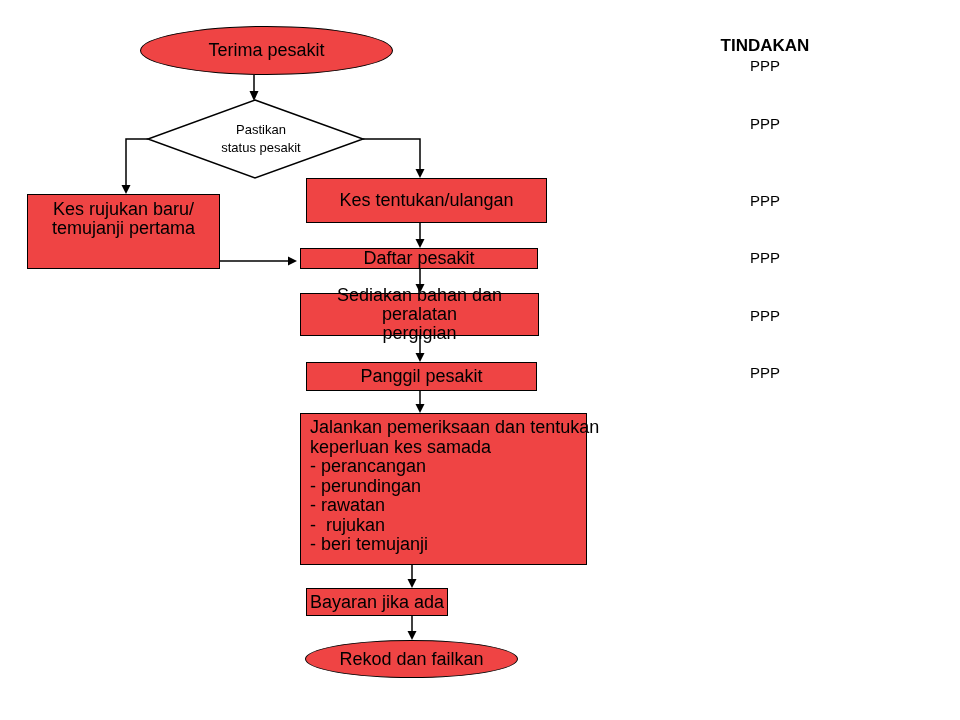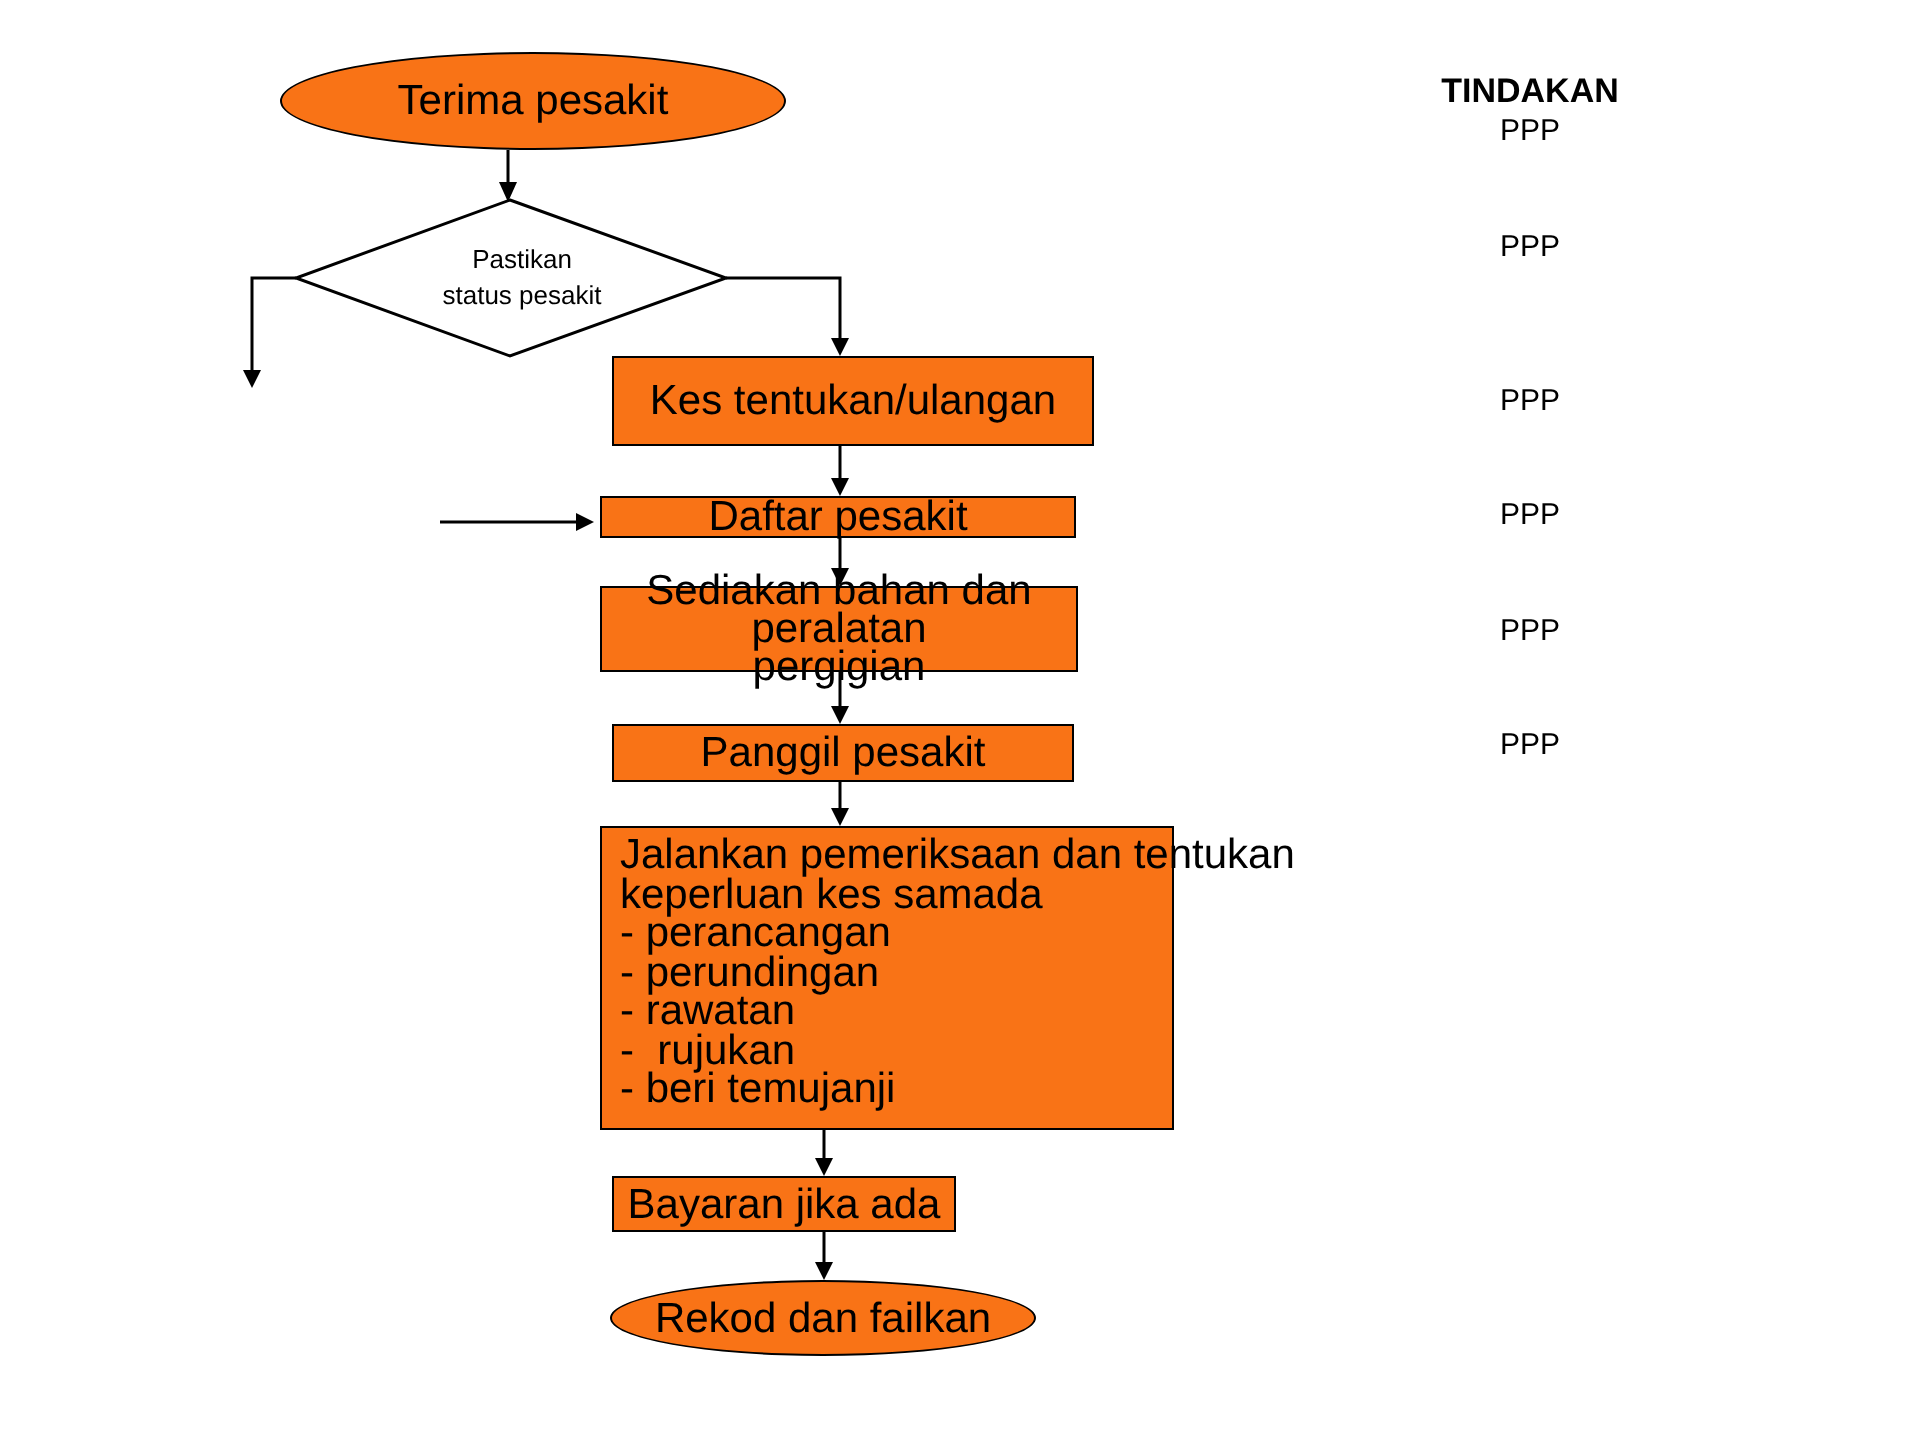--- a/index.html
+++ b/index.html
@@ -5,42 +5,42 @@
   html,body{margin:0;padding:0;background:#fff;}
   .canvas{
     position:relative;width:960px;height:720px;background:#ffffff;overflow:hidden;
     font-family:"Liberation Sans",sans-serif;color:#000;
   }
   svg.lines{position:absolute;left:0;top:0;width:960px;height:720px;}
   svg.lines line, svg.lines polyline{stroke:#000;stroke-width:1.5;fill:none;}
   svg.lines polygon.head{fill:#000;stroke:none;}
   svg.lines polygon.diamond{fill:#fff;stroke:#000;stroke-width:1.5;}
   .node{
-    position:absolute;border:1.5px solid #000;background:#f97316;box-sizing:border-box;
+    position:absolute;border:1.5px solid #000;background:#ef4444;box-sizing:border-box;
     display:flex;align-items:center;justify-content:center;text-align:center;
-    font-size:21px;line-height:19px;white-space:pre-line;
+    font-size:18px;line-height:19px;white-space:pre-line;
   }
   .ellipse{border-radius:50%;}
   .n-start{left:140px;top:26px;width:253px;height:49px;}
   .n-decision{
     position:absolute;left:180px;top:113px;width:162px;height:52px;
     display:flex;align-items:center;justify-content:center;text-align:center;
     font-size:13px;line-height:18px;white-space:pre-line;background:transparent;
   }
   .n-left{left:27px;top:194px;width:193px;height:75px;align-items:flex-start;padding-top:5px;}
   .n-right{left:306px;top:178px;width:241px;height:45px;}
   .n-register{left:300px;top:248px;width:238px;height:21px;text-align:center;}
   .n-prepare{left:300px;top:293px;width:239px;height:43px;}
   .n-call{left:306px;top:362px;width:231px;height:29px;}
   .n-examine{
     left:300px;top:413px;width:287px;height:152px;
     display:block;text-align:left;padding:4px 4px 0 9px;
     white-space:pre;line-height:19.5px;
   }
-  .n-payment{left:306px;top:588px;width:172px;height:28px;}
+  .n-payment{left:306px;top:588px;width:142px;height:28px;}
   .n-end{left:305px;top:640px;width:213px;height:38px;}
   .actions-header{
     position:absolute;left:690px;top:36px;width:150px;text-align:center;
     font-weight:bold;font-size:17px;
   }
   .action{
     position:absolute;left:690px;width:150px;text-align:center;
     font-size:15px;line-height:19px;white-space:pre-line;
   }
   .a0{top:56px}.a1{top:114px}.a2{top:191px}.a3{top:248px}
@@ -97,20 +97,24 @@
 
   <div class="node ellipse n-start">
     <span>Terima pesakit</span>
   </div>
 
   <div class="n-decision">
     <span>Pastikan
 status pesakit</span>
   </div>
 
+  <div class="node n-left">
+    <span>Kes rujukan baru/
+temujanji pertama</span>
+  </div>
 
   <div class="node n-right">
     <span>Kes tentukan/ulangan</span>
   </div>
 
   <div class="node n-register">
     <span>Daftar pesakit</span>
   </div>
 
   <div class="node n-prepare">

